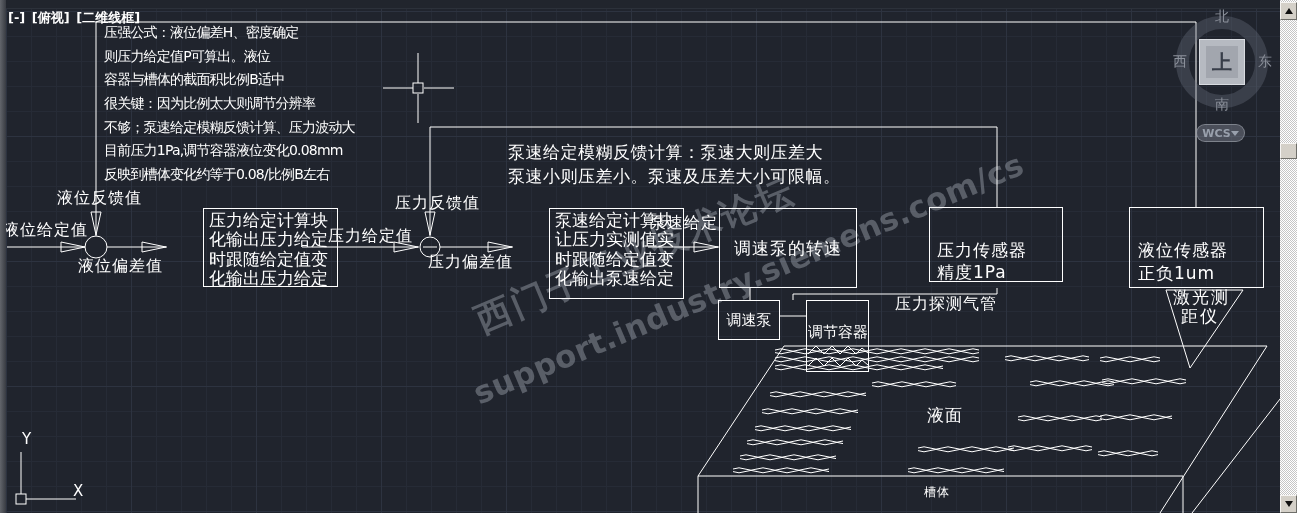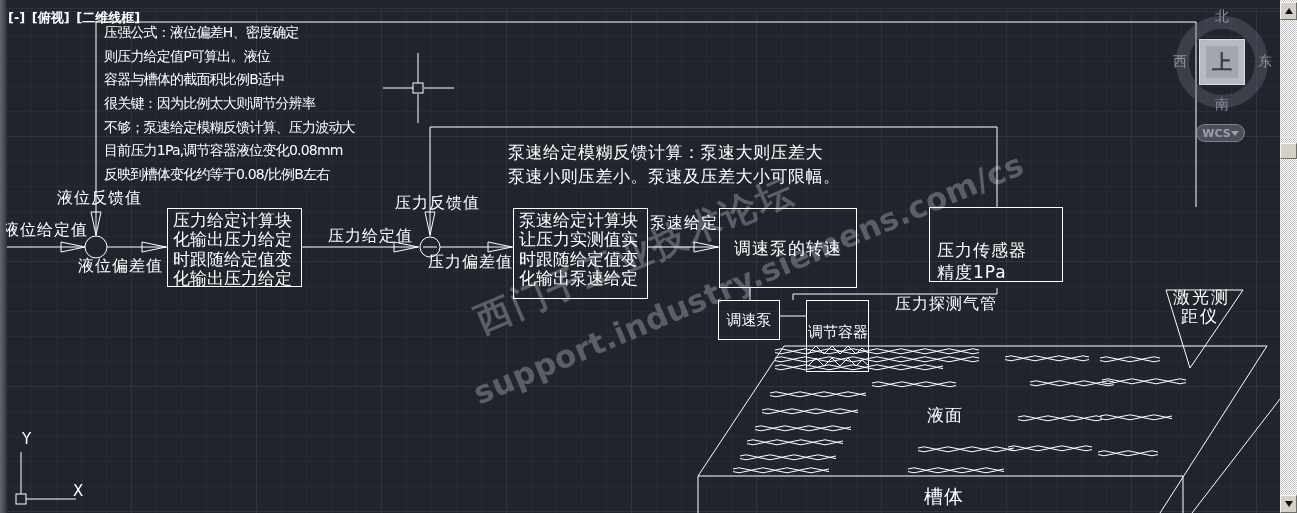--- a/index.html
+++ b/index.html
@@ -11,21 +11,21 @@
          linear-gradient(#262b36 1px, transparent 1px),
          linear-gradient(90deg,#262b36 1px, transparent 1px);
        background-size:125px 125px,125px 125px,25px 25px,25px 25px;
        background-position:6px 11px;
        font-family:"DejaVu Sans","Liberation Sans",sans-serif;color:#fff;}
   .abs{position:absolute;white-space:nowrap;}
   .cadtext{color:#fff;font-size:16px;letter-spacing:1px;line-height:1.1;}
   .note-line{left:104px;height:23px;font-size:14px;letter-spacing:-0.8px;color:#fff;}
   .pnote-line{left:508px;height:23px;font-size:17px;letter-spacing:0.5px;color:#fff;}
   .cadbox{position:absolute;border:1px solid #fff;background:transparent;box-sizing:border-box;}
-  .boxlines{padding:2px 0 0 5px;font-size:17px;letter-spacing:0;line-height:19.4px;}
+  .boxlines{padding:2px 0 0 5px;font-size:17px;letter-spacing:0;line-height:19.4px;margin-left:36px;}
   .topstrip{position:absolute;left:0;top:0;width:1280px;height:8px;background:#21252d;border-bottom:1px solid #2c313a;}
   .leftstrip{position:absolute;left:0;top:0;width:6px;height:513px;background:linear-gradient(to right,#62656b,#383b42);}
   .vplabel{left:8px;top:9px;font-size:13px;font-weight:bold;color:#fff;letter-spacing:0;}
   .vplabel span{margin-right:2px;cursor:pointer;}
   .wm{position:absolute;transform-origin:0 0;transform:rotate(-23deg);color:rgba(146,152,162,0.5);font-weight:bold;pointer-events:none;}
   
   .vc-ring{position:absolute;left:1176px;top:16px;width:92px;height:92px;border-radius:50%;
            border:13px solid rgba(110,116,128,0.35);box-sizing:border-box;}
   .vc-dir{position:absolute;width:30px;text-align:center;color:#8d929c;font-size:14px;}
   .vc-face{position:absolute;left:1199px;top:39px;width:46px;height:46px;background:#b6bac1;border:1px solid #d8dbe0;
@@ -193,40 +193,44 @@
   <div class="abs cadtext" style="left:57px;top:189px">液位反馈值</div>
   <div class="abs cadtext" style="left:78px;top:257px">液位偏差值</div>
   <div class="abs cadtext" style="left:328px;top:227px">压力给定值</div>
   <div class="abs cadtext" style="left:395px;top:194px">压力反馈值</div>
   <div class="abs cadtext" style="left:428px;top:253px">压力偏差值</div>
   <div class="abs cadtext" style="left:650px;top:214px">泵速给定</div>
   <div class="abs cadtext" style="left:895px;top:295px">压力探测气管</div>
   <div class="abs cadtext" style="left:1173px;top:288px;font-size:17px;letter-spacing:2px">激光测</div>
   <div class="abs cadtext" style="left:1181px;top:307px;font-size:17px;letter-spacing:2px">距仪</div>
   <div class="abs cadtext" style="left:927px;top:406px;font-size:17px">液面</div>
-  <div class="abs cadtext" style="left:924px;top:486px;font-size:19px">槽体</div>
+  <div class="abs cadtext" style="left:924px;top:486px;font-size:12px">槽体</div>
 
   <div class="cadbox boxlines" style="left:167px;top:208px;width:135px;height:79px">
     <div>压力给定计算块</div>
     <div>化输出压力给定</div>
     <div>时跟随给定值变</div>
     <div>化输出压力给定</div>
   </div>
   <div class="cadbox boxlines" style="left:513px;top:208px;width:135px;height:91px">
     <div>泵速给定计算块</div>
     <div>让压力实测值实</div>
     <div>时跟随给定值变</div>
     <div>化输出泵速给定</div>
   </div>
   <div class="cadbox" style="left:719px;top:208px;width:138px;height:80px;display:flex;align-items:center;justify-content:center;font-size:17px;letter-spacing:1px">
     <span>调速泵的转速</span>
   </div>
   <div class="cadbox" style="left:929px;top:207px;width:134px;height:75px">
     <div class="abs" style="left:7px;top:31px;font-size:17px;letter-spacing:1px">压力传感器</div>
     <div class="abs" style="left:7px;top:53px;font-size:17px;letter-spacing:1px">精度1Pa</div>
+  </div>
+  <div class="cadbox" style="left:1129px;top:207px;width:135px;height:81px">
+    <div class="abs" style="left:8px;top:31px;font-size:17px;letter-spacing:1px">液位传感器</div>
+    <div class="abs" style="left:8px;top:54px;font-size:17px;letter-spacing:1px">正负1um</div>
   </div>
   <div class="cadbox" style="left:718px;top:300px;width:62px;height:40px;display:flex;align-items:center;justify-content:center;font-size:15px">
     <span>调速泵</span>
   </div>
   <div class="cadbox" style="left:806px;top:300px;width:63px;height:72px">
     <div class="abs" style="left:0;top:22px;width:61px;text-align:right;font-size:15px">调节容器</div>
   </div>
 
   <div class="abs" style="left:22px;top:430px;font-size:15px">Y</div>
   <div class="abs" style="left:73px;top:482px;font-size:15px">X</div>

